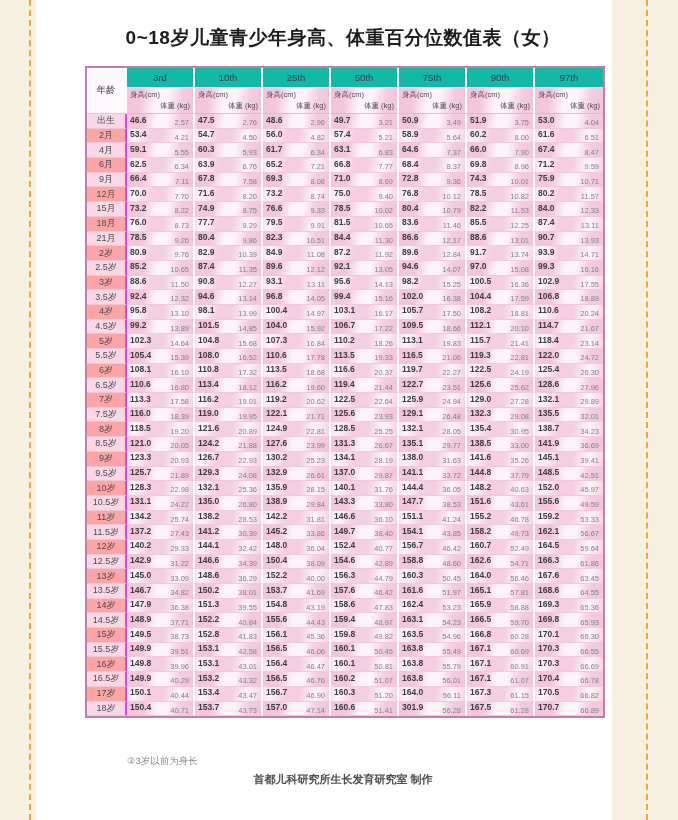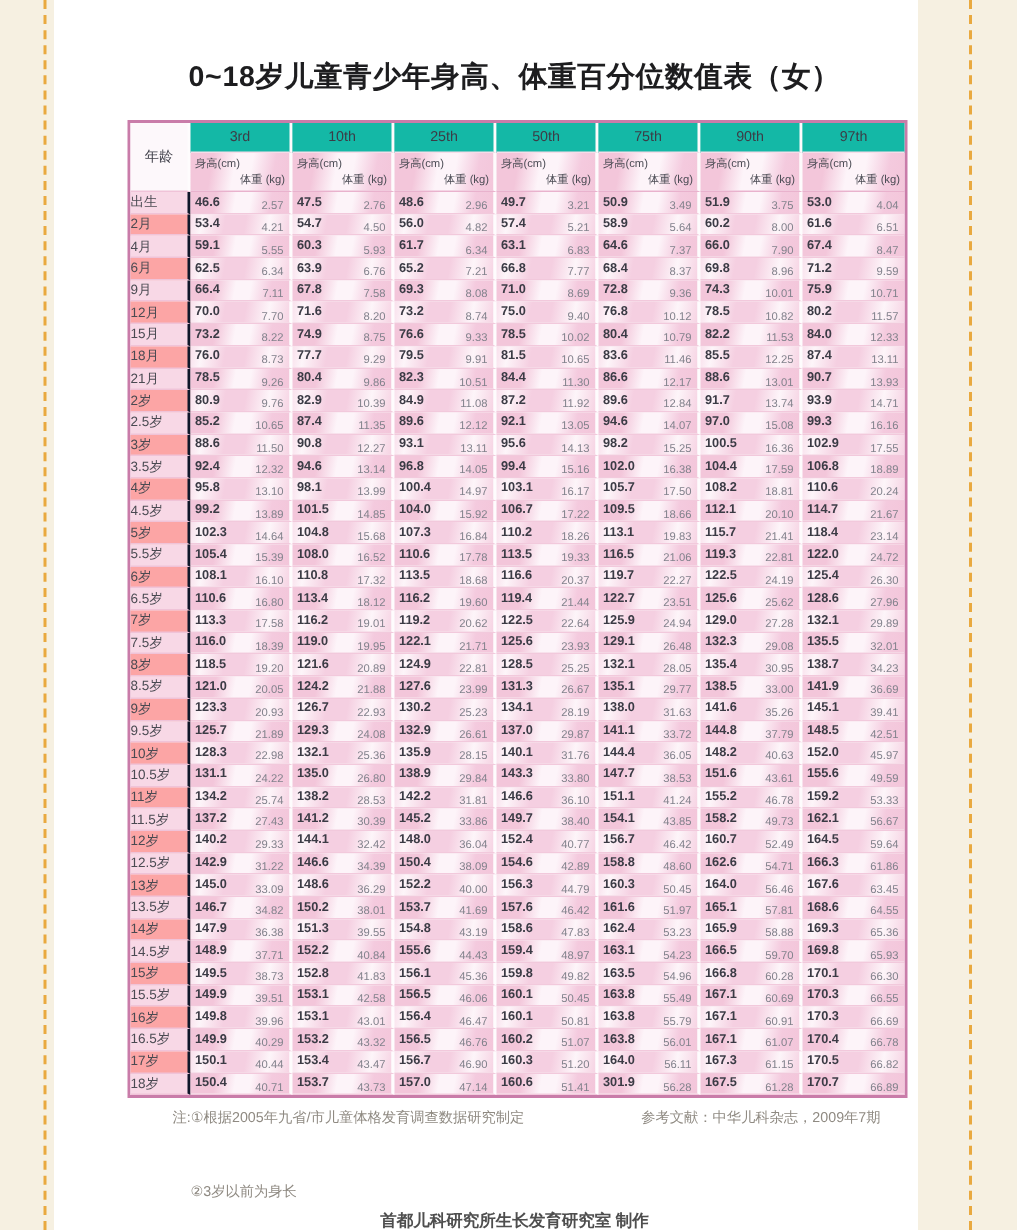--- a/index.html
+++ b/index.html
@@ -8,21 +8,21 @@
     font-family:"Liberation Sans","DejaVu Sans",sans-serif;
     background:#f6f0e1;
     position:relative;
     overflow:hidden;
   }
   .dash { position:absolute; top:0; bottom:0; width:0; border-left:2px dashed #e9a93f; }
   .dash-left { left:29px; }
   .dash-right { left:646px; }
   .panel {
     position:absolute; left:36px; top:0; width:576px; height:820px;
-    background:#ffffff; padding-top:40px;
+    background:#ffffff; padding-top:26px;
   }
   .title {
     width:516px; margin-left:49px; text-align:center;
     font-size:19px; font-weight:bold; color:#1d1d1f; line-height:24px;
     margin-bottom:16px; letter-spacing:0.5px;
   }
   table.growth {
     width:516px; margin-left:49px; table-layout:fixed;
     border-collapse:separate; border-spacing:0;
     border:2px solid #c97ca9;
@@ -39,22 +39,22 @@
   th.pct:last-child { border-right:none; }
   th.sub {
     height:26px; position:relative; font-weight:normal;
     border-right:2px solid #fdfbfc; border-bottom:1px solid #e9b2cd;
     background:linear-gradient(100deg,#f3c6da 0%,#f3c6da 22%,#fdf4f9 44%,#fdf4f9 60%,#f4cade 82%,#f3c6da 100%);
   }
   th.sub:last-child { border-right:none; }
   .sub-h { position:absolute; top:2px; left:3px; font-size:7.5px; color:#4c4c55; }
   .sub-w { position:absolute; bottom:2px; right:3px; font-size:7.5px; color:#4c4c55;margin-top:12px; }
   td.age {
-    height:14.7px; text-align:left; font-size:9px; color:#4a4a52;
-    border-right:2px solid #0f172a; border-bottom:1px solid #f0c3d8;
+    height:14.7px; text-align:center; font-size:9px; color:#4a4a52;
+    border-right:2px solid #d946ef; border-bottom:1px solid #f0c3d8;
   }
   tr.r-odd td.age { background:#f8d8e6; }
   tr.r-even td.age { background:#fca5a5; }
   td.cell {
     height:14.7px; position:relative;
     border-right:2px solid #fefcfd; border-bottom:1px solid #f2c9dc;
   }
   td.cell:last-child { border-right:none; }
   tr.r-odd td.cell {
     background:linear-gradient(100deg,#f3c6da 0%,#f3c6da 25%,#fdf4f9 45%,#fdf4f9 60%,#f4cade 80%,#f3c6da 100%);
@@ -1403,20 +1403,16 @@
           </td>
           <td class="cell">
             <span class="v-h">170.7</span>
             <span class="v-w">66.89</span>
           </td>
         </tr>
       </tbody>
   </table>
 
   <div class="notes">
-    <div class="note-row">
-      <span class="note1">注:①根据2005年九省/市儿童体格发育调查数据研究制定</span>
-      <span class="reference">参考文献：中华儿科杂志，2009年7期</span>
-    </div>
     <div class="note2">②3岁以前为身长</div>
     <div class="credit">首都儿科研究所生长发育研究室  制作</div>
   </div>
 </div>
 
 </body></html>

